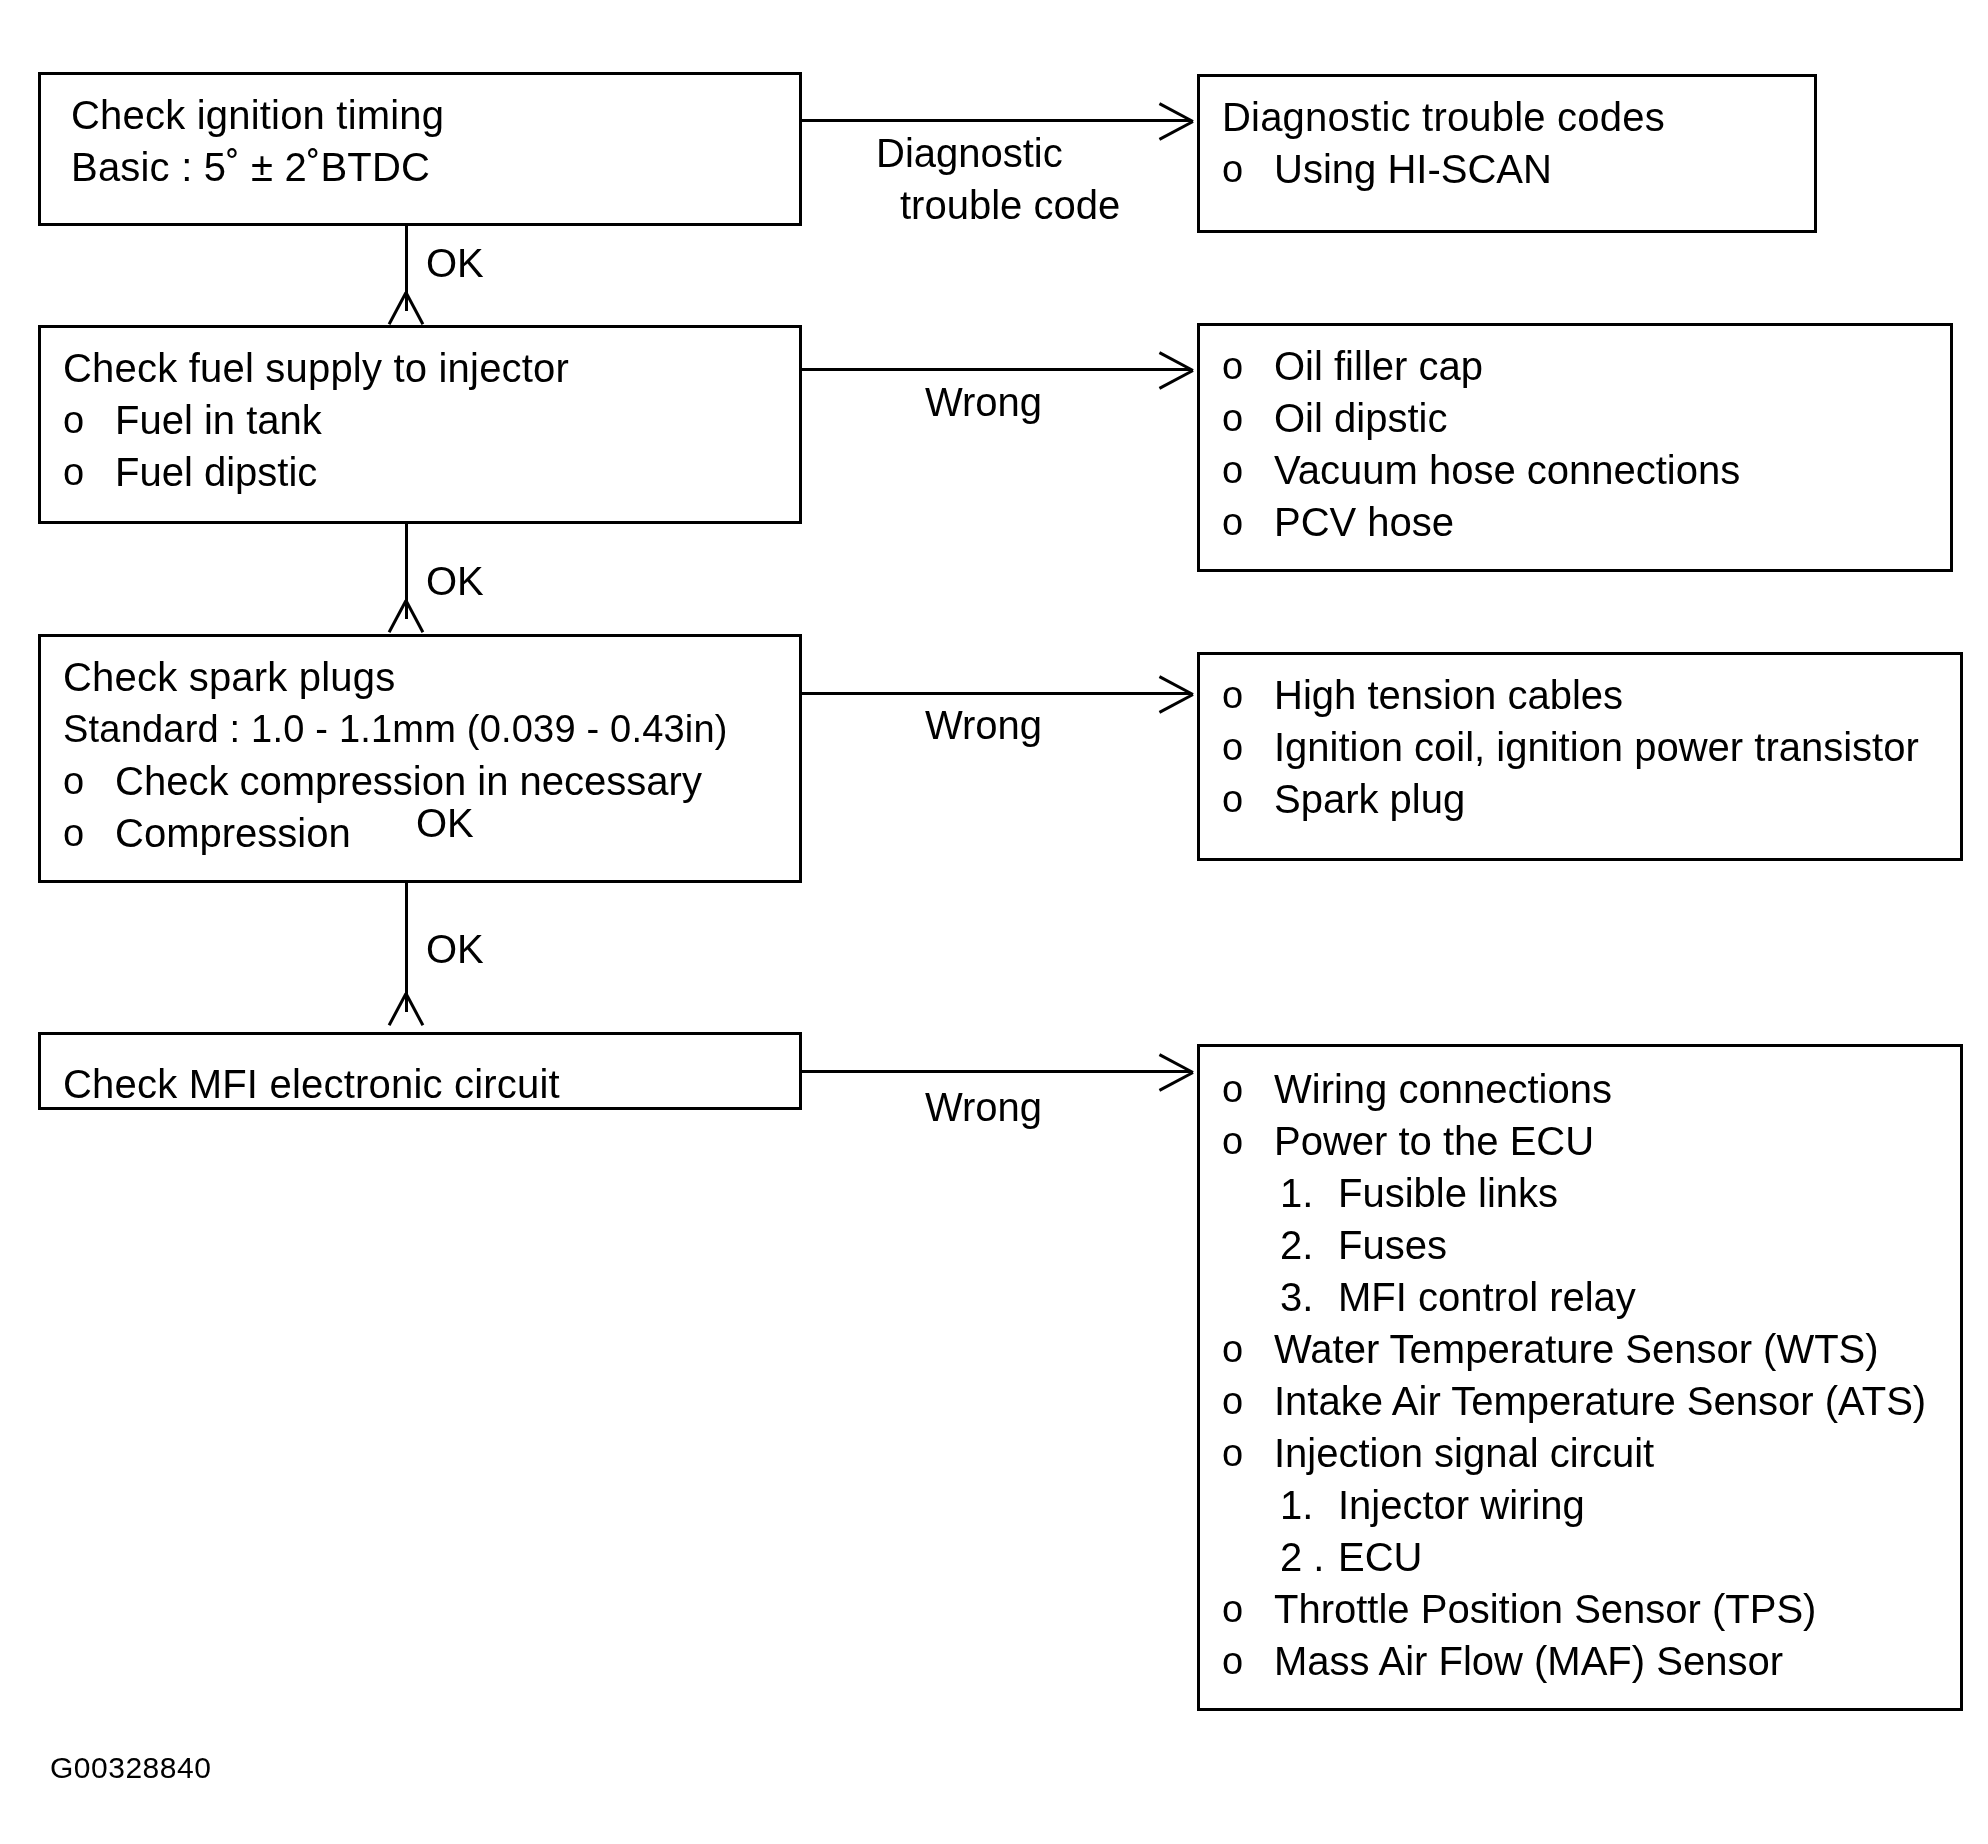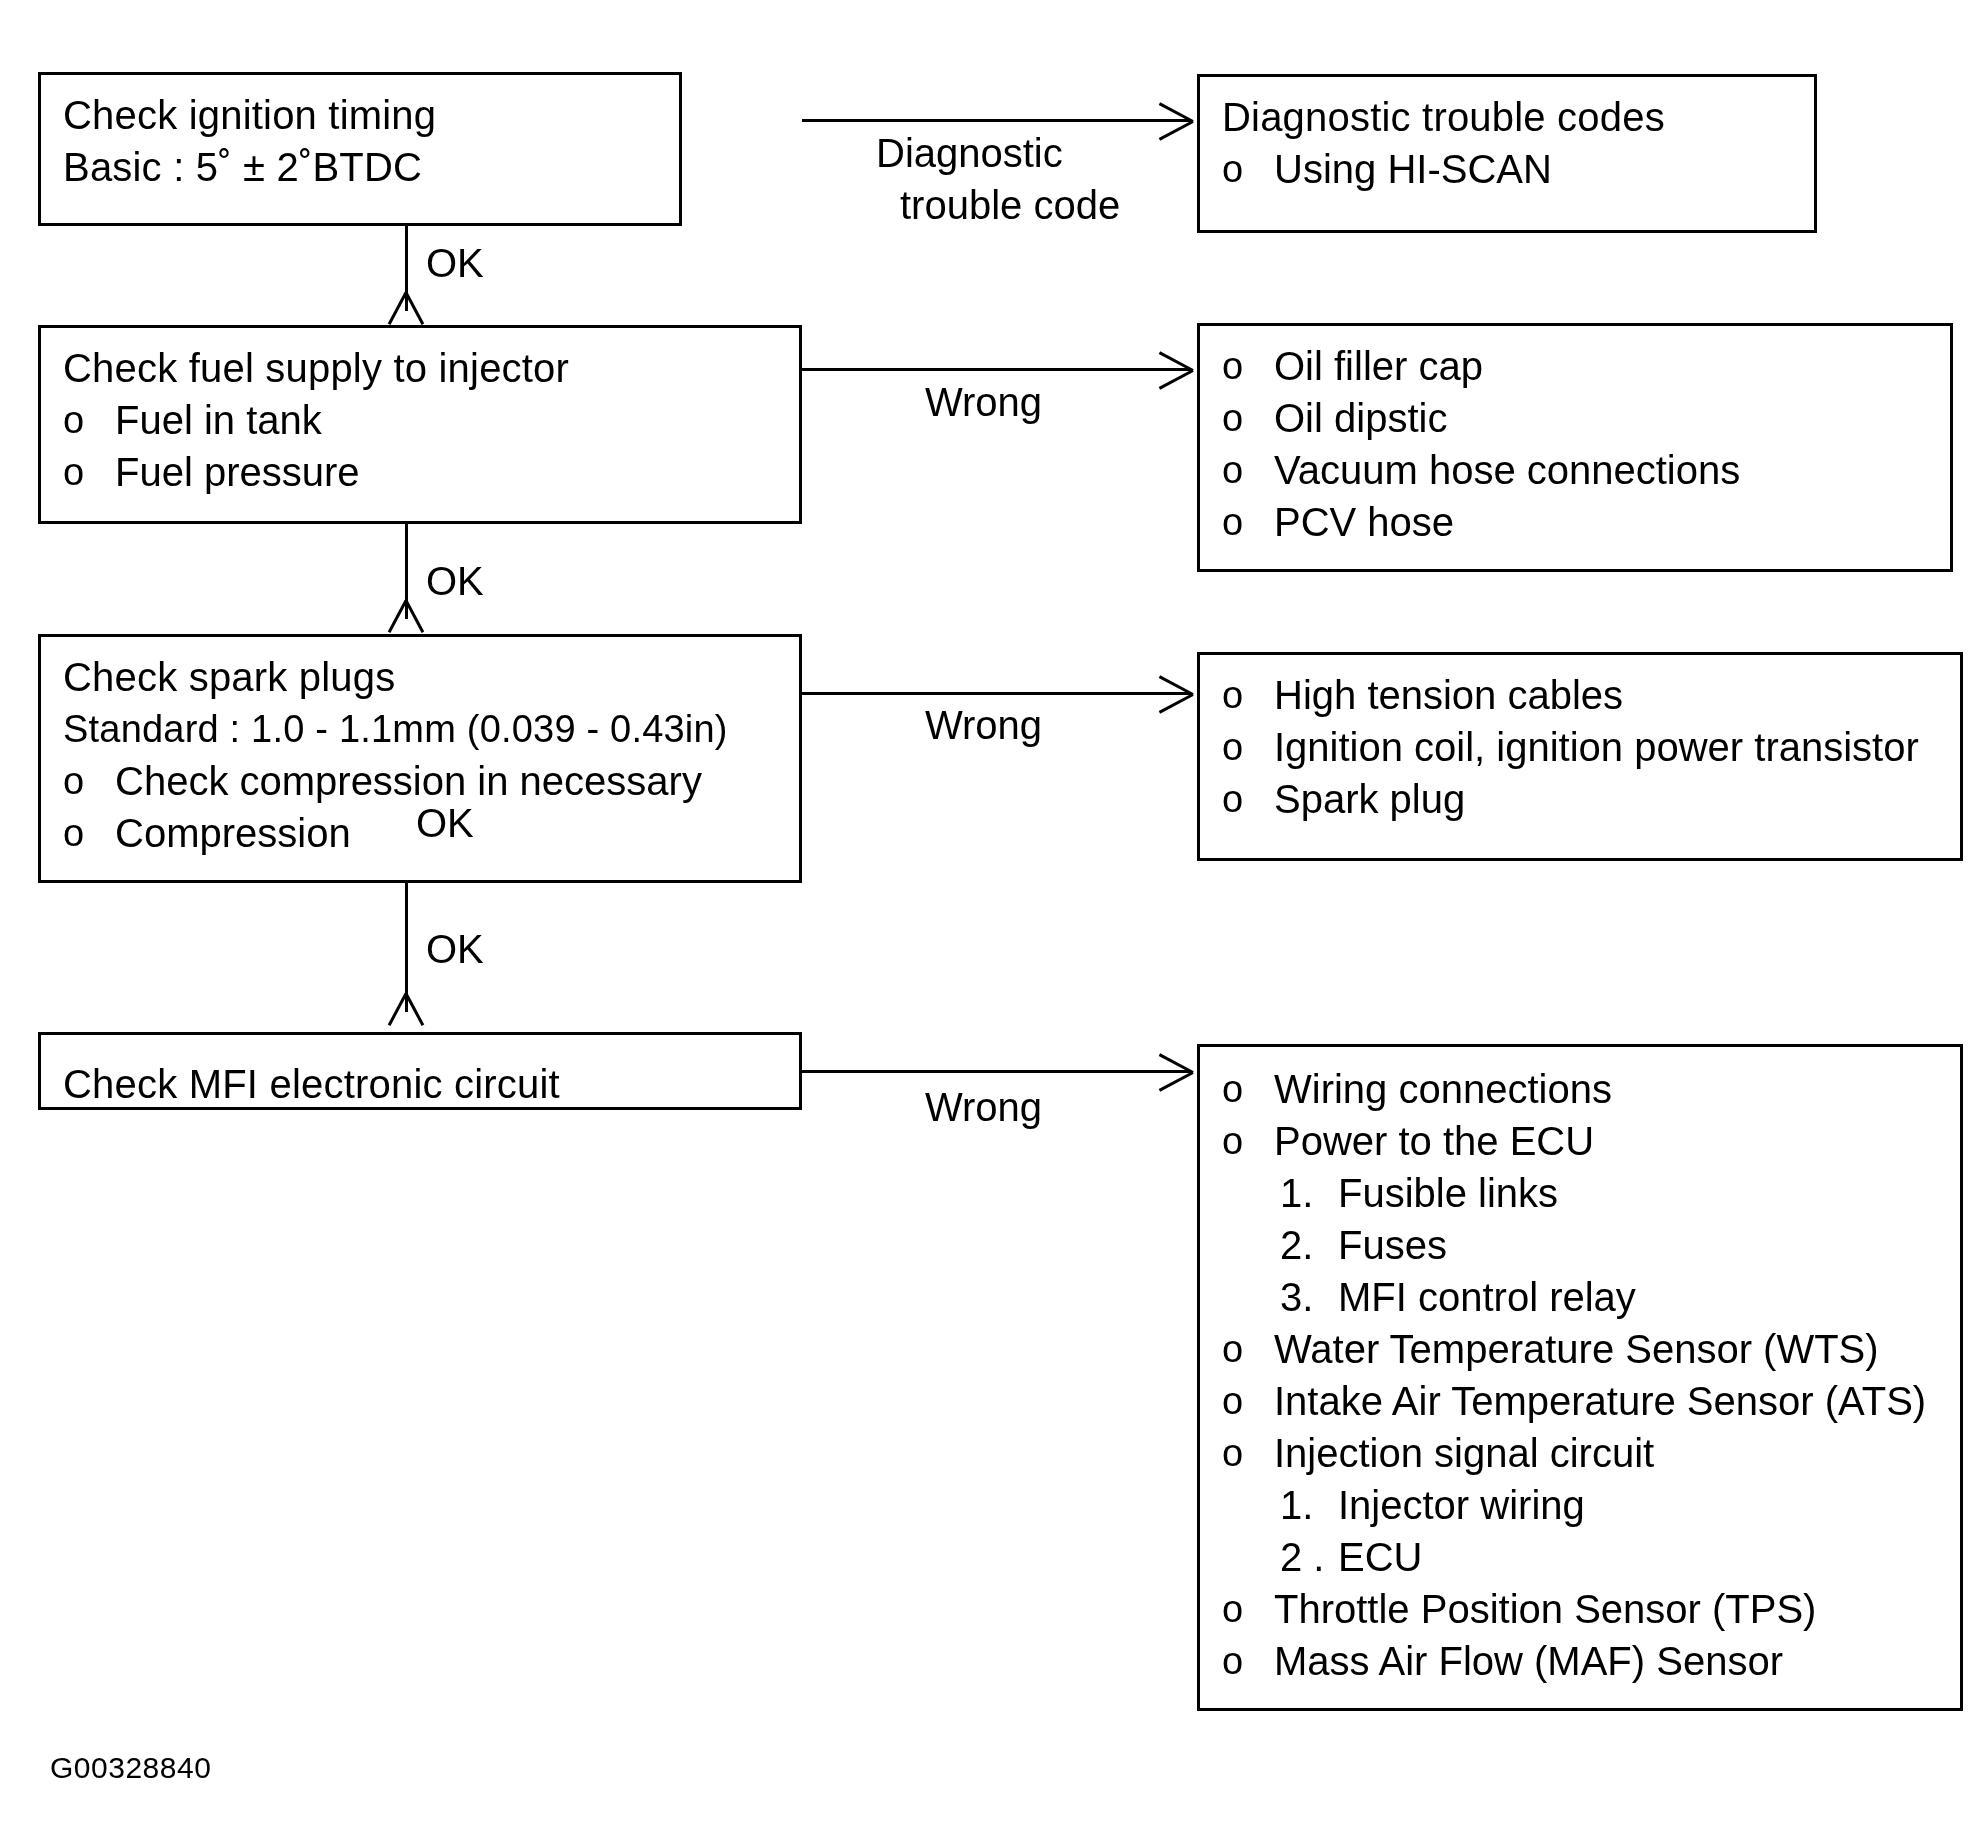--- a/index.html
+++ b/index.html
@@ -131,21 +131,21 @@
     position: absolute;
     font-size: 40px;
     line-height: 44px;
   }
 </style>
 </head>
 <body>
 
 <div id="page">
 
-  <div class="box" style="left:38px; top:72px; width:644px; height:154px;">
+  <div class="box" style="left:38px; top:72px; width:764px; height:154px;padding-left:8px;">
     <div class="box-inner">
       <div class="line">Check ignition timing</div>
       <div class="line">Basic : 5˚ ± 2˚BTDC</div>
     </div>
   </div>
 
   <div class="h-line" style="left:802px; top:119px; width:388px;"></div>
   <div class="arrow-right" style="left:1193px; top:120px;"></div>
   <div class="edge-label" style="left:876px; top:129px;">Diagnostic</div>
   <div class="edge-label" style="left:900px; top:181px;">trouble code</div>
@@ -166,21 +166,21 @@
 
   <div class="box" style="left:38px; top:325px; width:764px; height:199px;">
     <div class="box-inner">
       <div class="line">Check fuel supply to injector</div>
       <div class="bullet-line">
         <span class="bullet-mark">o</span>
         <span class="bullet-text">Fuel in tank</span>
       </div>
       <div class="bullet-line">
         <span class="bullet-mark">o</span>
-        <span class="bullet-text">Fuel pressure</span>
+        <span class="bullet-text">Fuel dipstic</span>
       </div>
     </div>
   </div>
 
   <div class="h-line" style="left:802px; top:368px; width:388px;"></div>
   <div class="arrow-right" style="left:1193px; top:369px;"></div>
   <div class="edge-label" style="left:925px; top:378px;">Wrong</div>
 
   <div class="box" style="left:1197px; top:323px; width:756px; height:249px;">
     <div class="box-inner">

